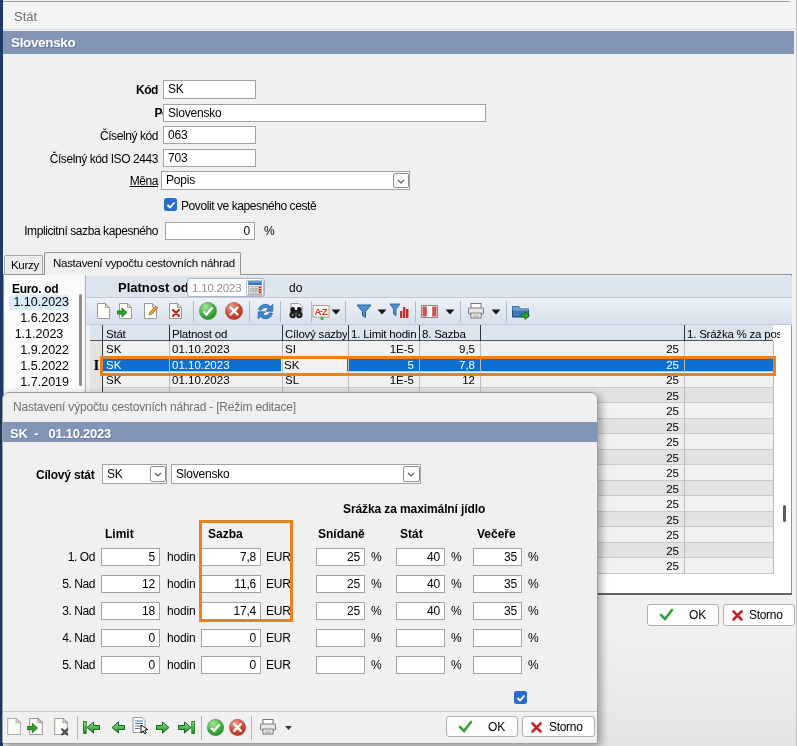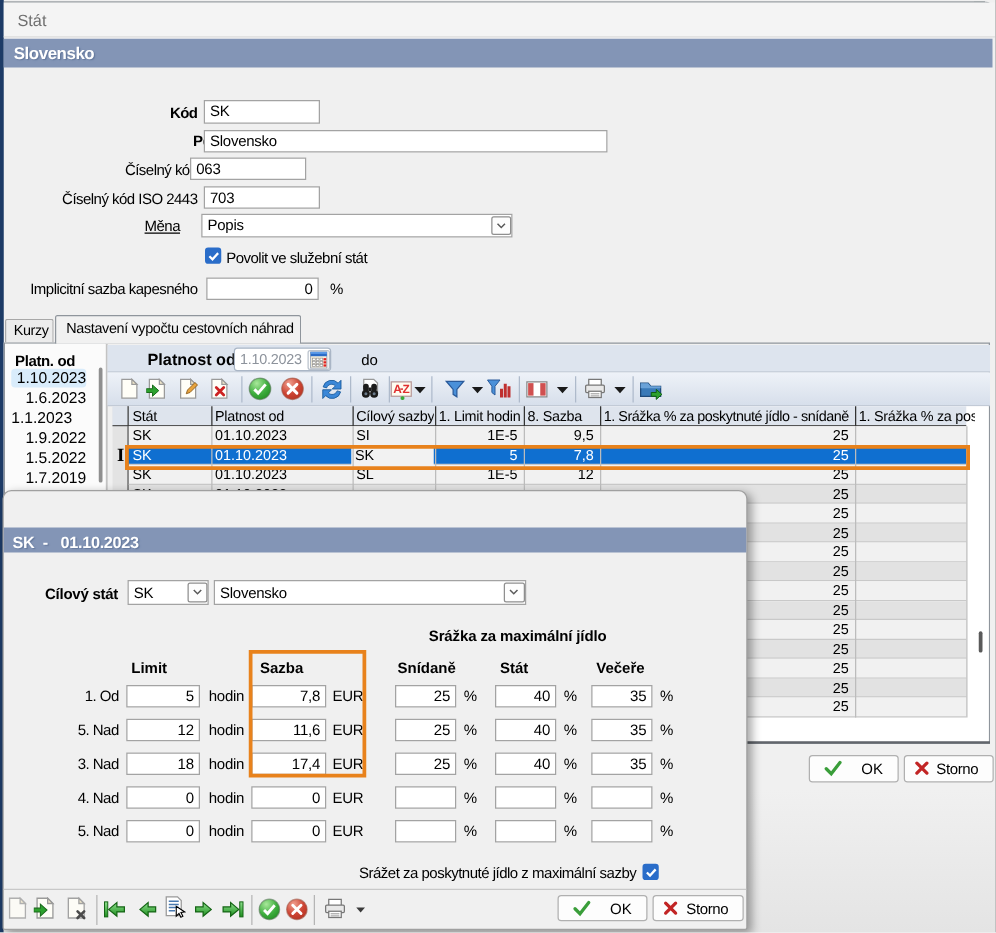--- a/index.html
+++ b/index.html
@@ -29,56 +29,56 @@
 <div class="a" style="left:3px;top:2px;width:793px;height:28px;background:#f4f4f4;border-bottom:1px solid #dcdcdc"></div>
 <div class="a" style="left:14px;top:9px;font:13px 'Liberation Sans',sans-serif;color:#6f6f6f">Stát</div>
 
 <div class="a" style="left:3px;top:31px;width:791px;height:23px;background:#8395b6"></div>
 <div class="a" style="left:11px;top:35px;font:bold 13.5px 'Liberation Sans',sans-serif;letter-spacing:-0.35px;color:#fff;text-shadow:1px 1px 1px #64789c">Slovensko</div>
 
 <div class="lblr b" style="right:639px;top:83px">Kód</div>
 <div class="lblr b" style="right:612px;top:106px">Popis</div>
 <div class="lblr" style="right:639px;top:129px">Číselný kód</div>
 <div class="lblr" style="right:639px;top:152px">Číselný kód ISO 2443</div>
-<div class="lblr" style="right:653px;top:174px;text-decoration:underline">Měna</div>
+<div class="lblr" style="right:639px;top:174px;text-decoration:underline">Měna</div>
 <div class="lblr" style="right:639px;top:224px">Implicitní sazba kapesného</div>
 
 <div class="inp" style="left:163px;top:80px;width:93px;height:19px">SK</div>
 <div class="inp" style="left:163px;top:104px;width:323px;height:18px">Slovensko</div>
-<div class="inp" style="left:152px;top:126px;width:93px;height:18px">063</div>
+<div class="inp" style="left:163px;top:126px;width:93px;height:18px">063</div>
 <div class="inp" style="left:163px;top:149px;width:93px;height:18px">703</div>
 
 <div class="inp" style="left:161px;top:171px;width:249px;height:19px">Popis</div>
 <div class="combo-arrow" style="left:393px;top:173px;width:16px;height:15px"><svg width="14" height="13" viewBox="0 0 14 13">
       <polyline points="4,5 7,8 10,5" fill="none" stroke="#5a5a5a" stroke-width="1.2"></polyline>
     </svg></div>
 
 <div class="chk" style="left:164px;top:198px">
     <svg width="12" height="12" viewBox="0 0 12 12">
       <polyline points="2.5,6 5,8.5 9.5,3.5" fill="none" stroke="#fff" stroke-width="1.8"></polyline>
     </svg>
   </div>
-<div class="a" style="left:181px;top:199px;font:12px 'Liberation Sans',sans-serif;letter-spacing:-0.42px">Povolit ve služební stát</div>
+<div class="a" style="left:181px;top:199px;font:12px 'Liberation Sans',sans-serif;letter-spacing:-0.42px">Povolit ve kapesného cestě</div>
 
 <div class="inp num" style="left:165px;top:222px;width:90px;height:18px">0</div>
 <div class="a" style="left:264px;top:224px;font:12px 'Liberation Sans',sans-serif">%</div>
 
 <div class="a" style="left:4px;top:255px;width:39px;height:19px;background:#ececec;border:1px solid #a8a8a8;border-bottom:none;border-radius:2px 2px 0 0"></div>
 <div class="a" style="left:11px;top:259px;font:11.5px 'Liberation Sans',sans-serif;letter-spacing:-0.3px">Kurzy</div>
 <div class="a" style="left:44px;top:252px;width:197px;height:23px;background:#f1f1f1;border:1px solid #8f959c;border-bottom:none;border-radius:2px 2px 0 0;z-index:3"></div>
 <div class="a" style="left:53px;top:257px;font:11.5px 'Liberation Sans',sans-serif;letter-spacing:-0.28px;z-index:4">Nastavení vypočtu cestovních náhrad</div>
 
 <div class="a" style="left:3px;top:274px;width:789px;height:321px;background:#f0f0f0;border:1px solid #8f959c;z-index:1"></div>
 
 <div class="a" style="left:4px;top:275px;width:80px;height:319px;background:#fbfbfb;z-index:2"></div>
-<div class="a b" style="left:12px;top:282px;font:bold 12px 'Liberation Sans',sans-serif;letter-spacing:-0.3px;z-index:2">Platn. od</div>
+<div class="a b" style="left:12px;top:282px;font:bold 12px 'Liberation Sans',sans-serif;letter-spacing:-0.3px;z-index:2">Euro. od</div>
 <div class="a" style="left:9px;top:295px;width:60px;height:15px;background:#d9ecfb;border-radius:3px;z-index:2"></div>
 <div class="a" style="left:9px;top:295px;width:60px;text-align:right;font:12.5px 'Liberation Sans',sans-serif;z-index:2">1.10.2023</div>
 <div class="a" style="left:9px;top:311px;width:60px;text-align:right;font:12.5px 'Liberation Sans',sans-serif;z-index:2">1.6.2023</div>
-<div class="a" style="left:9px;top:327px;width:60px;text-align:left;font:12.5px 'Liberation Sans',sans-serif;z-index:2">1.1.2023</div>
+<div class="a" style="left:9px;top:327px;width:60px;text-align:center;font:12.5px 'Liberation Sans',sans-serif;z-index:2">1.1.2023</div>
 <div class="a" style="left:9px;top:343px;width:60px;text-align:right;font:12.5px 'Liberation Sans',sans-serif;z-index:2">1.9.2022</div>
 <div class="a" style="left:9px;top:359px;width:60px;text-align:right;font:12.5px 'Liberation Sans',sans-serif;z-index:2">1.5.2022</div>
 <div class="a" style="left:9px;top:375px;width:60px;text-align:right;font:12.5px 'Liberation Sans',sans-serif;z-index:2">1.7.2019</div>
 <div class="a" style="left:79px;top:294px;width:3px;height:92px;background:#8f8f8f;border-radius:2px;z-index:2"></div>
 
 <div class="a" style="left:85px;top:275px;width:1px;height:319px;background:#b4b4b4;z-index:2"></div>
 
 <div class="a" style="left:86px;top:276px;width:706px;height:22px;background:#dde4ee;border-bottom:1px solid #c2cad6;z-index:2"></div>
 <div class="a b" style="left:118px;top:280px;font:bold 13px 'Liberation Sans',sans-serif;z-index:2">Platnost od</div>
 <div class="a" style="left:187px;top:278px;width:78px;height:19px;background:#fff;border:1px solid #aab6c6;border-radius:3px;font:11.5px 'Liberation Sans',sans-serif;letter-spacing:-0.2px;color:#8d939c;padding:3px 0 0 4px;z-index:2">1.10.2023</div>
@@ -224,21 +224,20 @@
 <div id="grid" class="a" style="left:86px;top:325px;width:706px;height:268px;z-index:2">
     <div class="a" style="left:17px;top:0;width:688px;height:268px;background:#fff"></div>
     <div class="a" style="left:4px;top:0;width:13px;height:267px;background:#e3e3e3;border-right:1px solid #3c3c3c"></div>
     <div class="a" style="left:4px;top:0;width:683px;height:16px;background:#dee4ed;border-bottom:1px solid #555"></div>
     <div class="a" style="left:4px;top:0;width:13px;height:16px;border-right:1px solid #3c3c3c"></div>
     <div class="hcell" style="left:20px;top:1px;width:62px">Stát</div>
     <div class="hcell" style="left:86px;top:1px;width:109px">Platnost od</div>
     <div class="hcell" style="left:199px;top:1px;width:62px">Cílový sazby</div>
     <div class="hcell" style="left:265px;top:1px;width:67px">1. Limit hodin</div>
     <div class="hcell" style="left:336px;top:1px;width:57px">8. Sazba</div>
-    <div class="hcell" style="left:397px;top:1px;width:200px;letter-spacing:-0.38px">1. Srážka % za poskytnuté jídlo - snídaně</div>
     <div class="hcell" style="left:601px;top:1px;width:93px">1. Srážka % za pos</div>
     <div class="a" style="left:83px;top:0;width:1px;height:16px;background:#333"></div>
     <div class="a" style="left:196px;top:0;width:1px;height:16px;background:#333"></div>
     <div class="a" style="left:262px;top:0;width:1px;height:16px;background:#333"></div>
     <div class="a" style="left:333px;top:0;width:1px;height:16px;background:#333"></div>
     <div class="a" style="left:394px;top:0;width:1px;height:16px;background:#333"></div>
     <div class="a" style="left:598px;top:0;width:1px;height:16px;background:#333"></div>
     <div class="a" style="left:17px;top:16px;width:670px;height:15.5px;background:#f1f1f1;border-bottom:1px solid #c9c9c9"></div>
     <div class="cell" style="top:17px;width:58px;left:20px;color:#000">SK</div>
     <div class="cell" style="top:17px;width:105px;left:86px;color:#000">01.10.2023</div>
@@ -332,20 +331,21 @@
 <div class="a" style="left:731px;top:608px;z-index:3"><svg width="13" height="13" viewBox="0 0 13 13">
       <path d="M2.5 2.5 L10.5 10.5 M10.5 2.5 L2.5 10.5" stroke="#c22525" stroke-width="2.6" stroke-linecap="round"></path>
     </svg></div>
 <div class="a" style="left:749px;top:608px;font:12px 'Liberation Sans',sans-serif;letter-spacing:-0.3px;z-index:3">Storno</div>
 
 <div class="a" style="left:3px;top:632px;width:793px;height:114px;background:linear-gradient(#f0f0f0,#e4e4e4)"></div>
 
 <div id="modal" class="a" style="left:2px;top:392px;width:596px;height:352px;background:#f0f0f0;border:1px solid #a0a0a0;border-radius:7px 7px 2px 2px;box-shadow:3px 3px 8px rgba(0,0,0,0.35);z-index:10"></div>
 <div id="modal-content" class="a" style="left:0;top:0;width:797px;height:746px;z-index:11;pointer-events:none">
 
+  <div class="a" style="left:13px;top:400px;font:12px 'Liberation Sans',sans-serif;letter-spacing:-0.2px;color:#707070">Nastavení výpočtu cestovních náhrad - [Režim editace]</div>
 
   <div class="a" style="left:3px;top:422px;width:594px;height:20px;background:#8395b6"></div>
   <div class="a" style="left:10px;top:426px;font:bold 13px 'Liberation Sans',sans-serif;letter-spacing:-0.25px;color:#fff;text-shadow:1px 1px 1px #64789c">SK&nbsp;&nbsp;-&nbsp;&nbsp;&nbsp;01.10.2023</div>
 
   <div class="a b" style="left:36px;top:468px;font:bold 12px 'Liberation Sans',sans-serif;letter-spacing:-0.2px">Cílový stát</div>
   <div class="inp" style="left:102px;top:464px;width:65px;height:20px;line-height:17px">SK</div>
   <div class="combo-arrow" style="left:150px;top:466px;width:16px;height:16px"><svg width="14" height="13" viewBox="0 0 14 13">
         <polyline points="4,5 7,8 10,5" fill="none" stroke="#5a5a5a" stroke-width="1.2"></polyline>
       </svg></div>
   <div class="inp" style="left:171px;top:464px;width:250px;height:20px;line-height:17px">Slovensko</div>
@@ -414,21 +414,20 @@
       <div class="inp num" style="left:316px;top:656px;width:49px;height:18px"></div>
       <div class="a" style="left:371px;top:658px;font:12px 'Liberation Sans',sans-serif">%</div>
       <div class="inp num" style="left:396px;top:656px;width:49px;height:18px"></div>
       <div class="a" style="left:451px;top:658px;font:12px 'Liberation Sans',sans-serif">%</div>
       <div class="inp num" style="left:473px;top:656px;width:49px;height:18px"></div>
       <div class="a" style="left:528px;top:658px;font:12px 'Liberation Sans',sans-serif">%</div>
     </div>
 
   <div class="a" style="left:199px;top:520px;width:94px;height:102px;border:3px solid #e8821c"></div>
 
-  <div class="a" style="right:288px;top:691px;font:12px 'Liberation Sans',sans-serif;letter-spacing:-0.4px">Srážet za poskytnuté jídlo z maximální sazby</div>
   <div class="chk" style="left:514px;top:691px">
       <svg width="12" height="12" viewBox="0 0 12 12">
         <polyline points="2.5,6 5,8.5 9.5,3.5" fill="none" stroke="#fff" stroke-width="1.8"></polyline>
       </svg>
     </div>
 
   <div class="a" style="left:3px;top:711px;width:594px;height:1px;background:#c8c8c8"></div>
 
   <div id="modal-icons">
       <div class="a" style="left:5px;top:717px"><svg width="18" height="19" viewBox="0 0 17 18" opacity="0.75">

